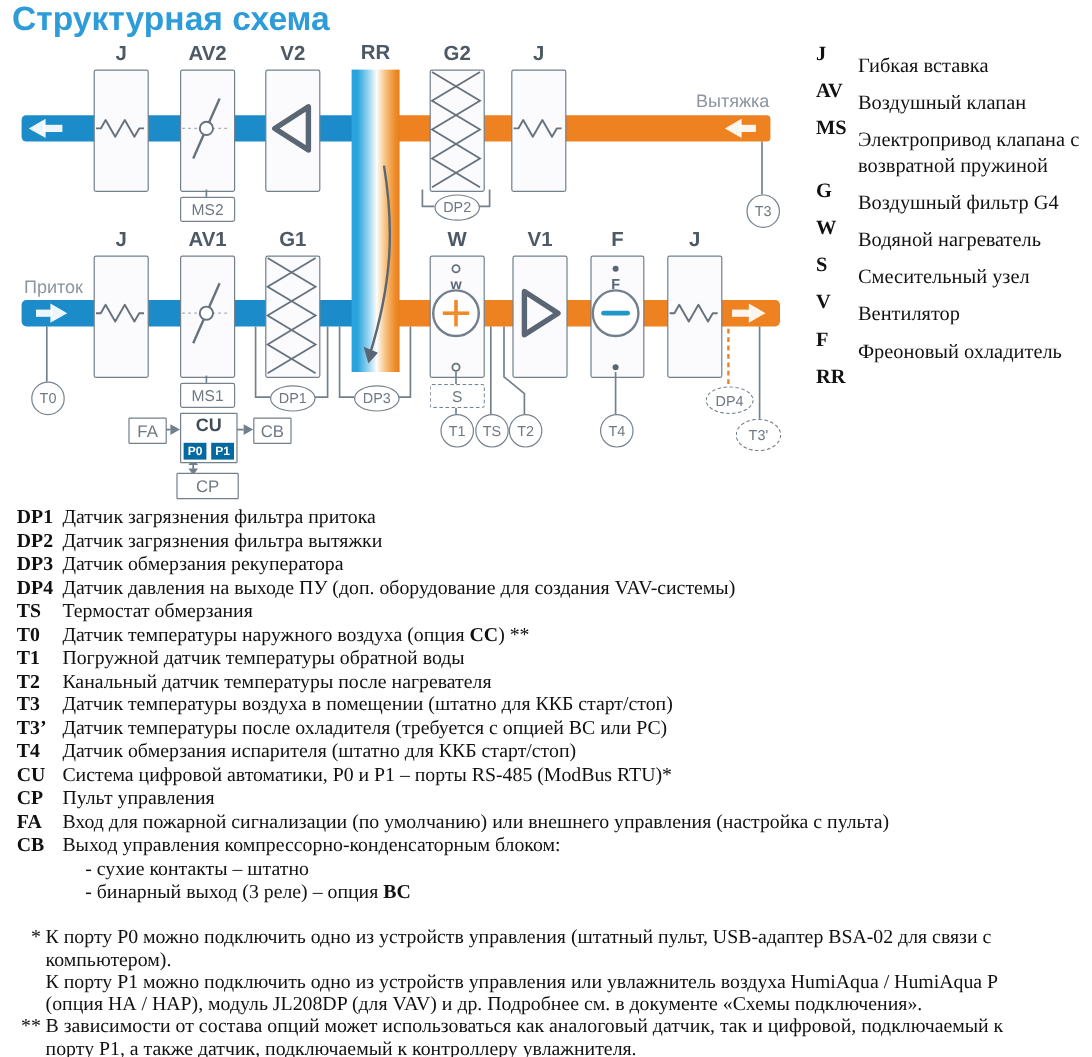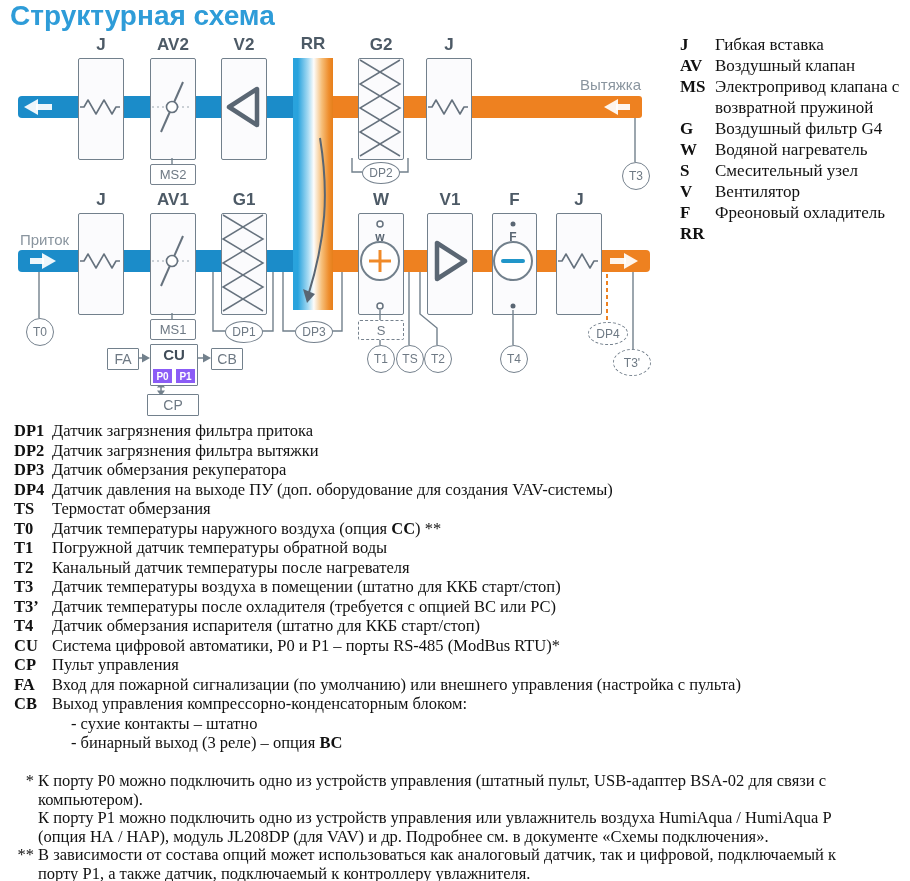--- a/index.html
+++ b/index.html
@@ -29,28 +29,28 @@
   .dashed{border-style:dashed;}
   .inner-letter{position:absolute;z-index:5;font-size:12px;font-weight:bold;color:#5A6673;
                 width:14px;text-align:center;}
   .cu-box{position:absolute;border:1.5px solid #72808C;background:#fff;z-index:5;
           display:flex;align-items:center;justify-content:center;
           font-size:14px;color:#6E7984;border-radius:1px;}
   .cu-main{position:absolute;left:150px;top:344px;width:46px;height:40px;
            border:1.5px solid #72808C;background:#fff;z-index:5;border-radius:1px;}
   .cu-main .cu-title{position:absolute;top:1px;left:0;right:0;text-align:center;
            font-size:15px;font-weight:bold;color:#404C58;}
-  .port{position:absolute;bottom:2px;width:19px;height:14px;background:#8b5cf6;color:#fff;
+  .port{position:absolute;bottom:2px;width:19px;height:14px;background:#0369a1;color:#fff;
         font-size:10px;font-weight:bold;display:flex;align-items:center;justify-content:center;}
   
   .legend{position:absolute;left:680px;top:34px;width:222px;z-index:6;
           font-family:"Liberation Serif",serif;font-size:17px;line-height:21px;color:#111;}
   .lrow{display:flex;}
   .lcode{width:35px;font-weight:bold;flex:none;}
-  .ltext{flex:1;}
+  .ltext{flex:1;margin-top:10px;}
   
   .desc{position:absolute;left:14px;top:421px;width:888px;z-index:6;
         font-family:"Liberation Serif",serif;font-size:16.5px;line-height:19.5px;color:#111;}
   .drow{display:flex;}
   .dcode{width:38px;font-weight:bold;flex:none;}
   .dtext{flex:1;}
   .bullet{padding-left:57px;}
   .b{font-weight:bold;}
   
   .foot{position:absolute;left:10px;top:772px;width:892px;z-index:6;

